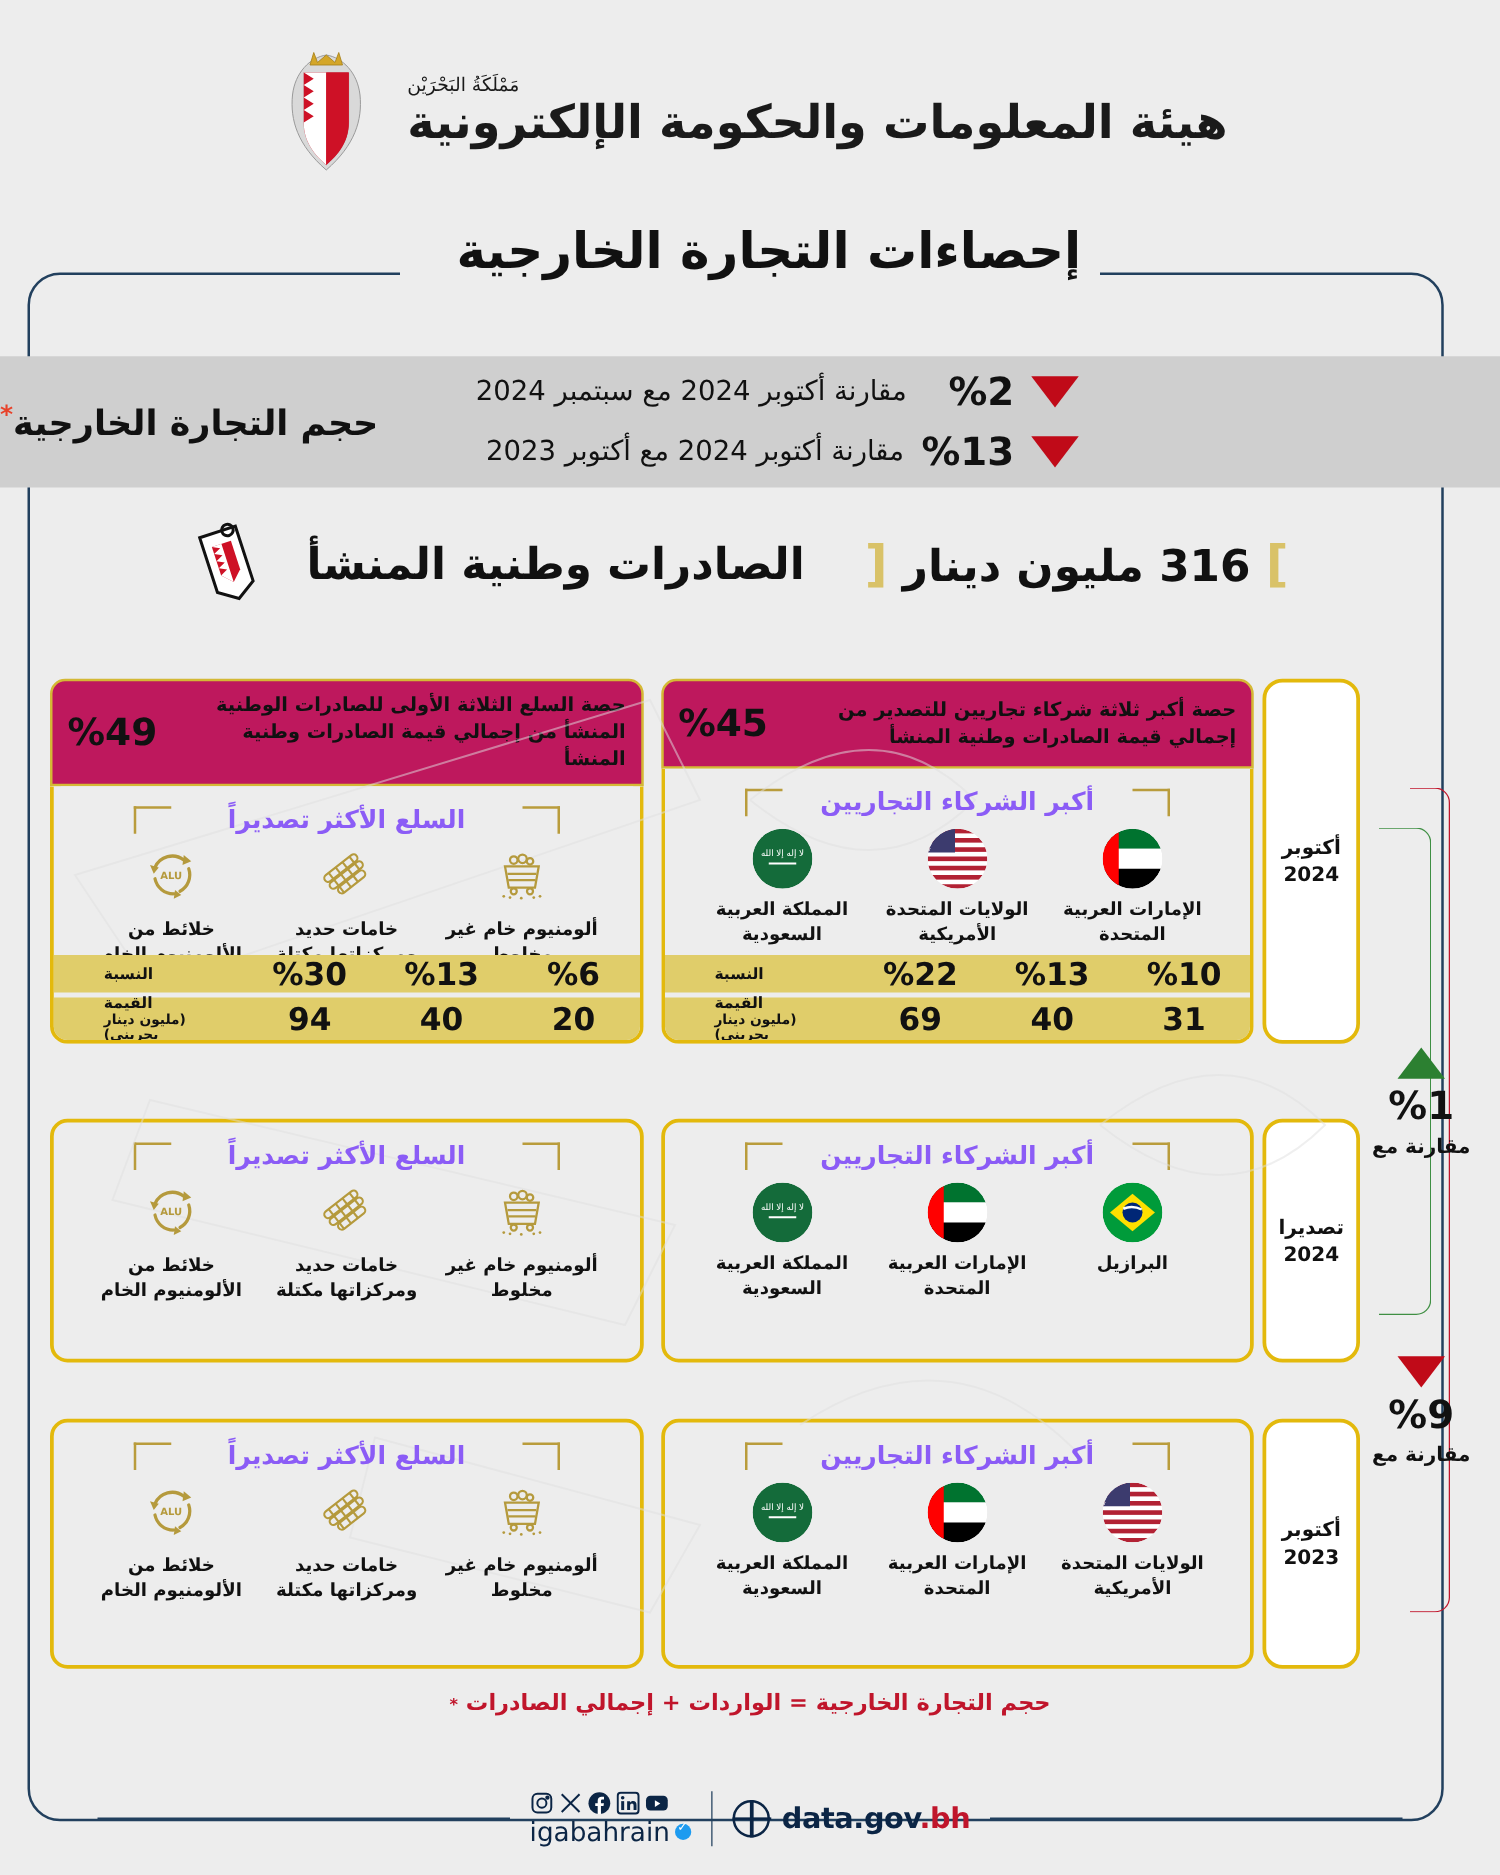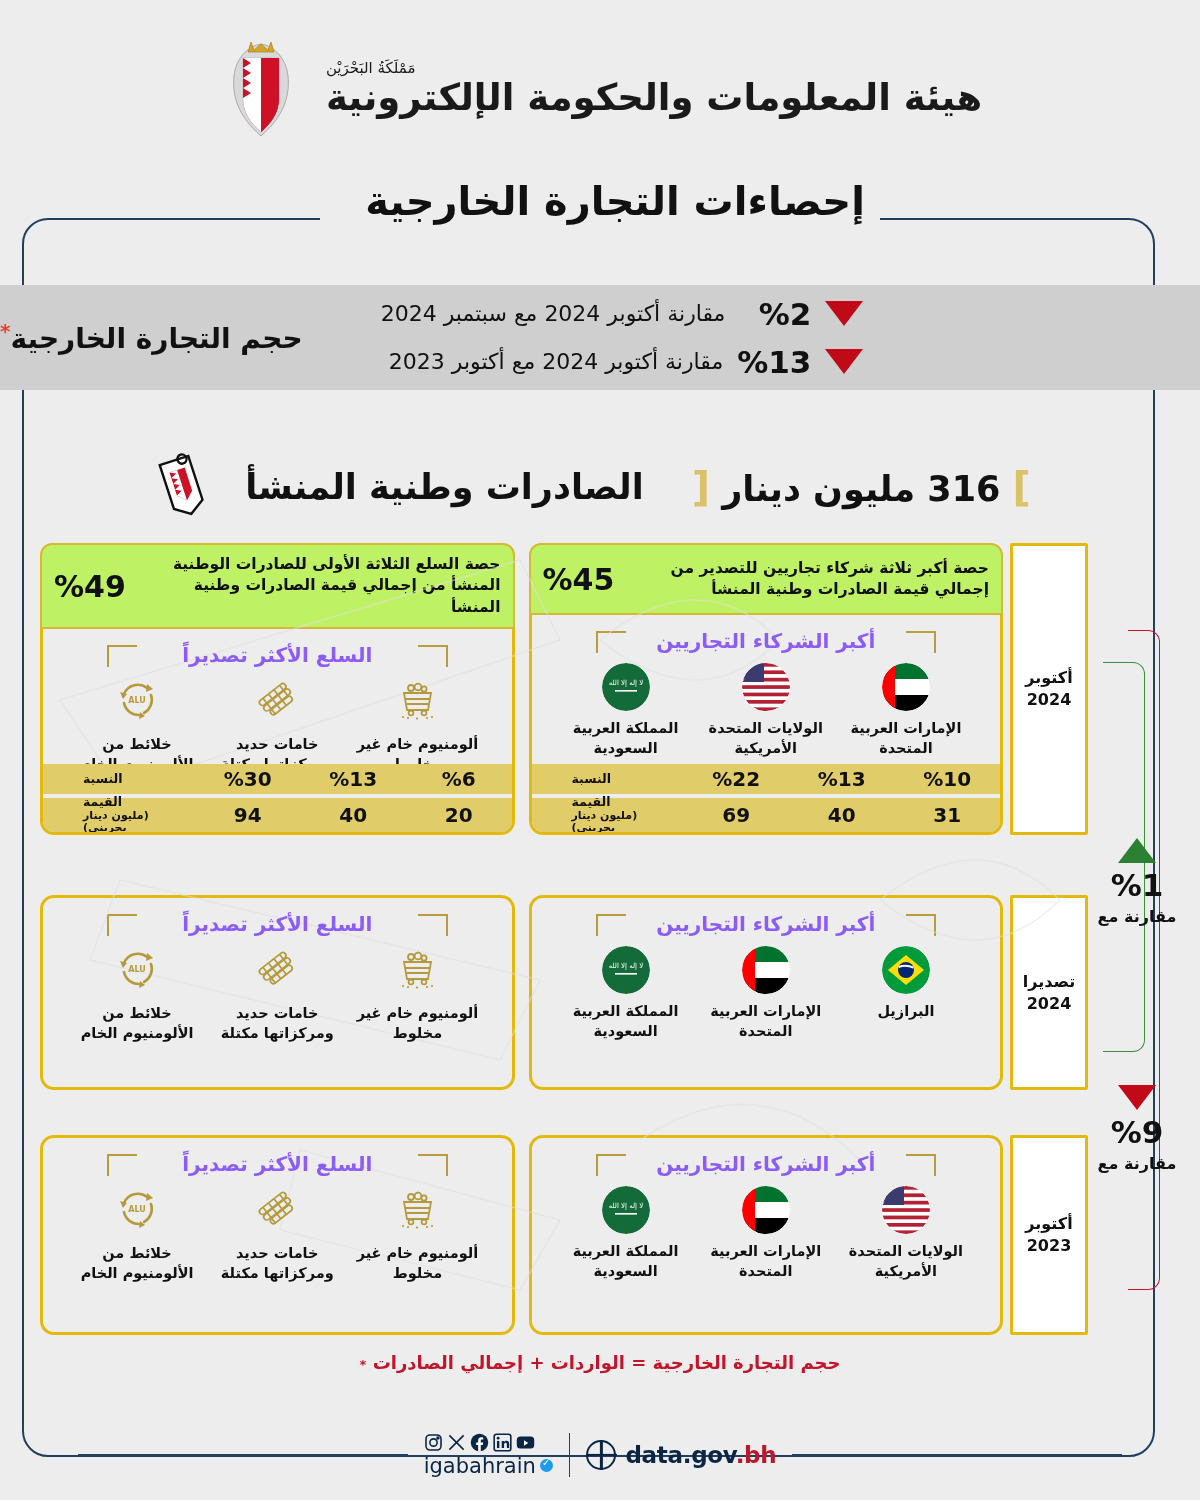--- a/index.html
+++ b/index.html
@@ -45,42 +45,42 @@
   .band-rows { margin-right: 30px; display: flex; flex-direction: column; gap: 12px; }
   .band-row { display: flex; flex-direction: row; align-items: center; gap: 14px; direction: rtl; }
   .tri { width: 0; height: 0; flex: 0 0 auto;
          border-left: 19px solid transparent; border-right: 19px solid transparent; }
   .tri.down { border-top: 25px solid #c00a18; }
   .tri.up   { border-bottom: 25px solid #2c8031; }
   .band-pct { font-size: 31px; font-weight: bold; color: #111; min-width: 72px; }
   .band-txt { font-size: 22px; color: #111; }
 
   
-  .exp-head { position: absolute; top: 448px; left: 0; width: 1200px; height: 78px;
+  .exp-head { position: absolute; top: 413px; left: 0; width: 1200px; height: 78px;
               display: flex; flex-direction: row-reverse; align-items: center;
               justify-content: center; direction: rtl; gap: 26px; }
   .exp-title { font-size: 35px; font-weight: bold; color: #111; }
   .exp-val { font-size: 35px; font-weight: bold; color: #111; position: relative; padding: 0 22px; }
   .brk { color: #d9c268; font-weight: bold; font-size: 40px; }
 
   
   .panel { position: absolute; left: 33px; width: 1055px;
            display: flex; flex-direction: row-reverse; }
   .p1 { top: 543px; height: 292px; }
   .p2 { top: 895px; height: 195px; }
   .p3 { top: 1135px; height: 200px; }
 
-  .date-box { width: 78px; background: #fff; border: 3px solid #e3b90c; border-radius: 2px;
+  .date-box { width: 78px; background: #fff; border: 3px solid #e3b90c; border-radius: 16px;
               display: flex; align-items: center; justify-content: center; flex: 0 0 auto;
               direction: rtl; }
   .date-box span { font-size: 16px; font-weight: bold; color: #111; text-align: center; line-height: 1.35; }
 
   .half { flex: 1 1 0; margin: 0 7px; display: flex; flex-direction: column; min-width: 0; }
 
-  .gold-head { background: #bef264; border: 2px solid #d4b935; border-radius: 12px 12px 0 0;
+  .gold-head { background: #be185d; border: 2px solid #d4b935; border-radius: 12px 12px 0 0;
                display: flex; flex-direction: row-reverse; align-items: center;
                padding: 9px 12px; direction: rtl; gap: 18px; min-height: 72px; }
   .gold-pct { font-size: 30px; font-weight: bold; color: #111; flex: 0 0 auto; }
   .gold-txt { font-size: 15.5px; font-weight: bold; color: #111; line-height: 1.38; text-align: right; }
 
   .body-box { border: 3px solid #e3b90c; border-top: none; border-radius: 0 0 14px 14px;
               background: #ededed; flex: 1 1 auto; position: relative; overflow: hidden; }
   .body-box.solo { border-top: 3px solid #e3b90c; border-radius: 14px; }
 
   .sec-title { text-align: center; font-size: 20px; font-weight: bold; color: #8b5cf6;
@@ -98,21 +98,21 @@
   .flag { width: 48px; height: 48px; border-radius: 50%; overflow: hidden; position: relative; flex: 0 0 auto; }
 
   .data-rows { position: absolute; bottom: 0; left: 0; right: 0; z-index: 3; }
   .drow { display: flex; flex-direction: row-reverse; align-items: center;
           background: #e0cd6a; direction: rtl; height: 30px; padding-left: 32px; }
   .drow.second { margin-top: 4px; height: 34px; }
   .dkey { width: 120px; flex: 0 0 auto; text-align: left; padding-left: 8px;
           font-size: 12.5px; font-weight: bold; color: #111; line-height: 1.15; }
   .dkey small { display: block; font-size: 11px; }
   .dcells { flex: 1 1 auto; display: flex; flex-direction: row-reverse; }
-  .dcell { flex: 1 1 0; text-align: center; font-size: 20px; font-weight: bold; color: #111; }
+  .dcell { flex: 1 1 0; text-align: center; font-size: 25px; font-weight: bold; color: #111; }
 
   
   .rail { position: absolute; right: 8px; width: 110px; text-align: center; direction: rtl; }
   .rail .pct { font-size: 31px; font-weight: bold; color: #111; margin-top: 4px; }
   .rail .lbl { font-size: 16px; font-weight: bold; color: #111; line-height: 1.3; margin-top: 4px; }
   .r1 { top: 838px; }
   .r2 { top: 1085px; }
   .bracket-green { position: absolute; left: 1103px; top: 662px; width: 42px; height: 390px;
                    border: 1.6px solid #3f8f43; border-left: none; border-radius: 0 12px 12px 0; }
   .bracket-red { position: absolute; left: 1128px; top: 630px; width: 32px; height: 660px;

